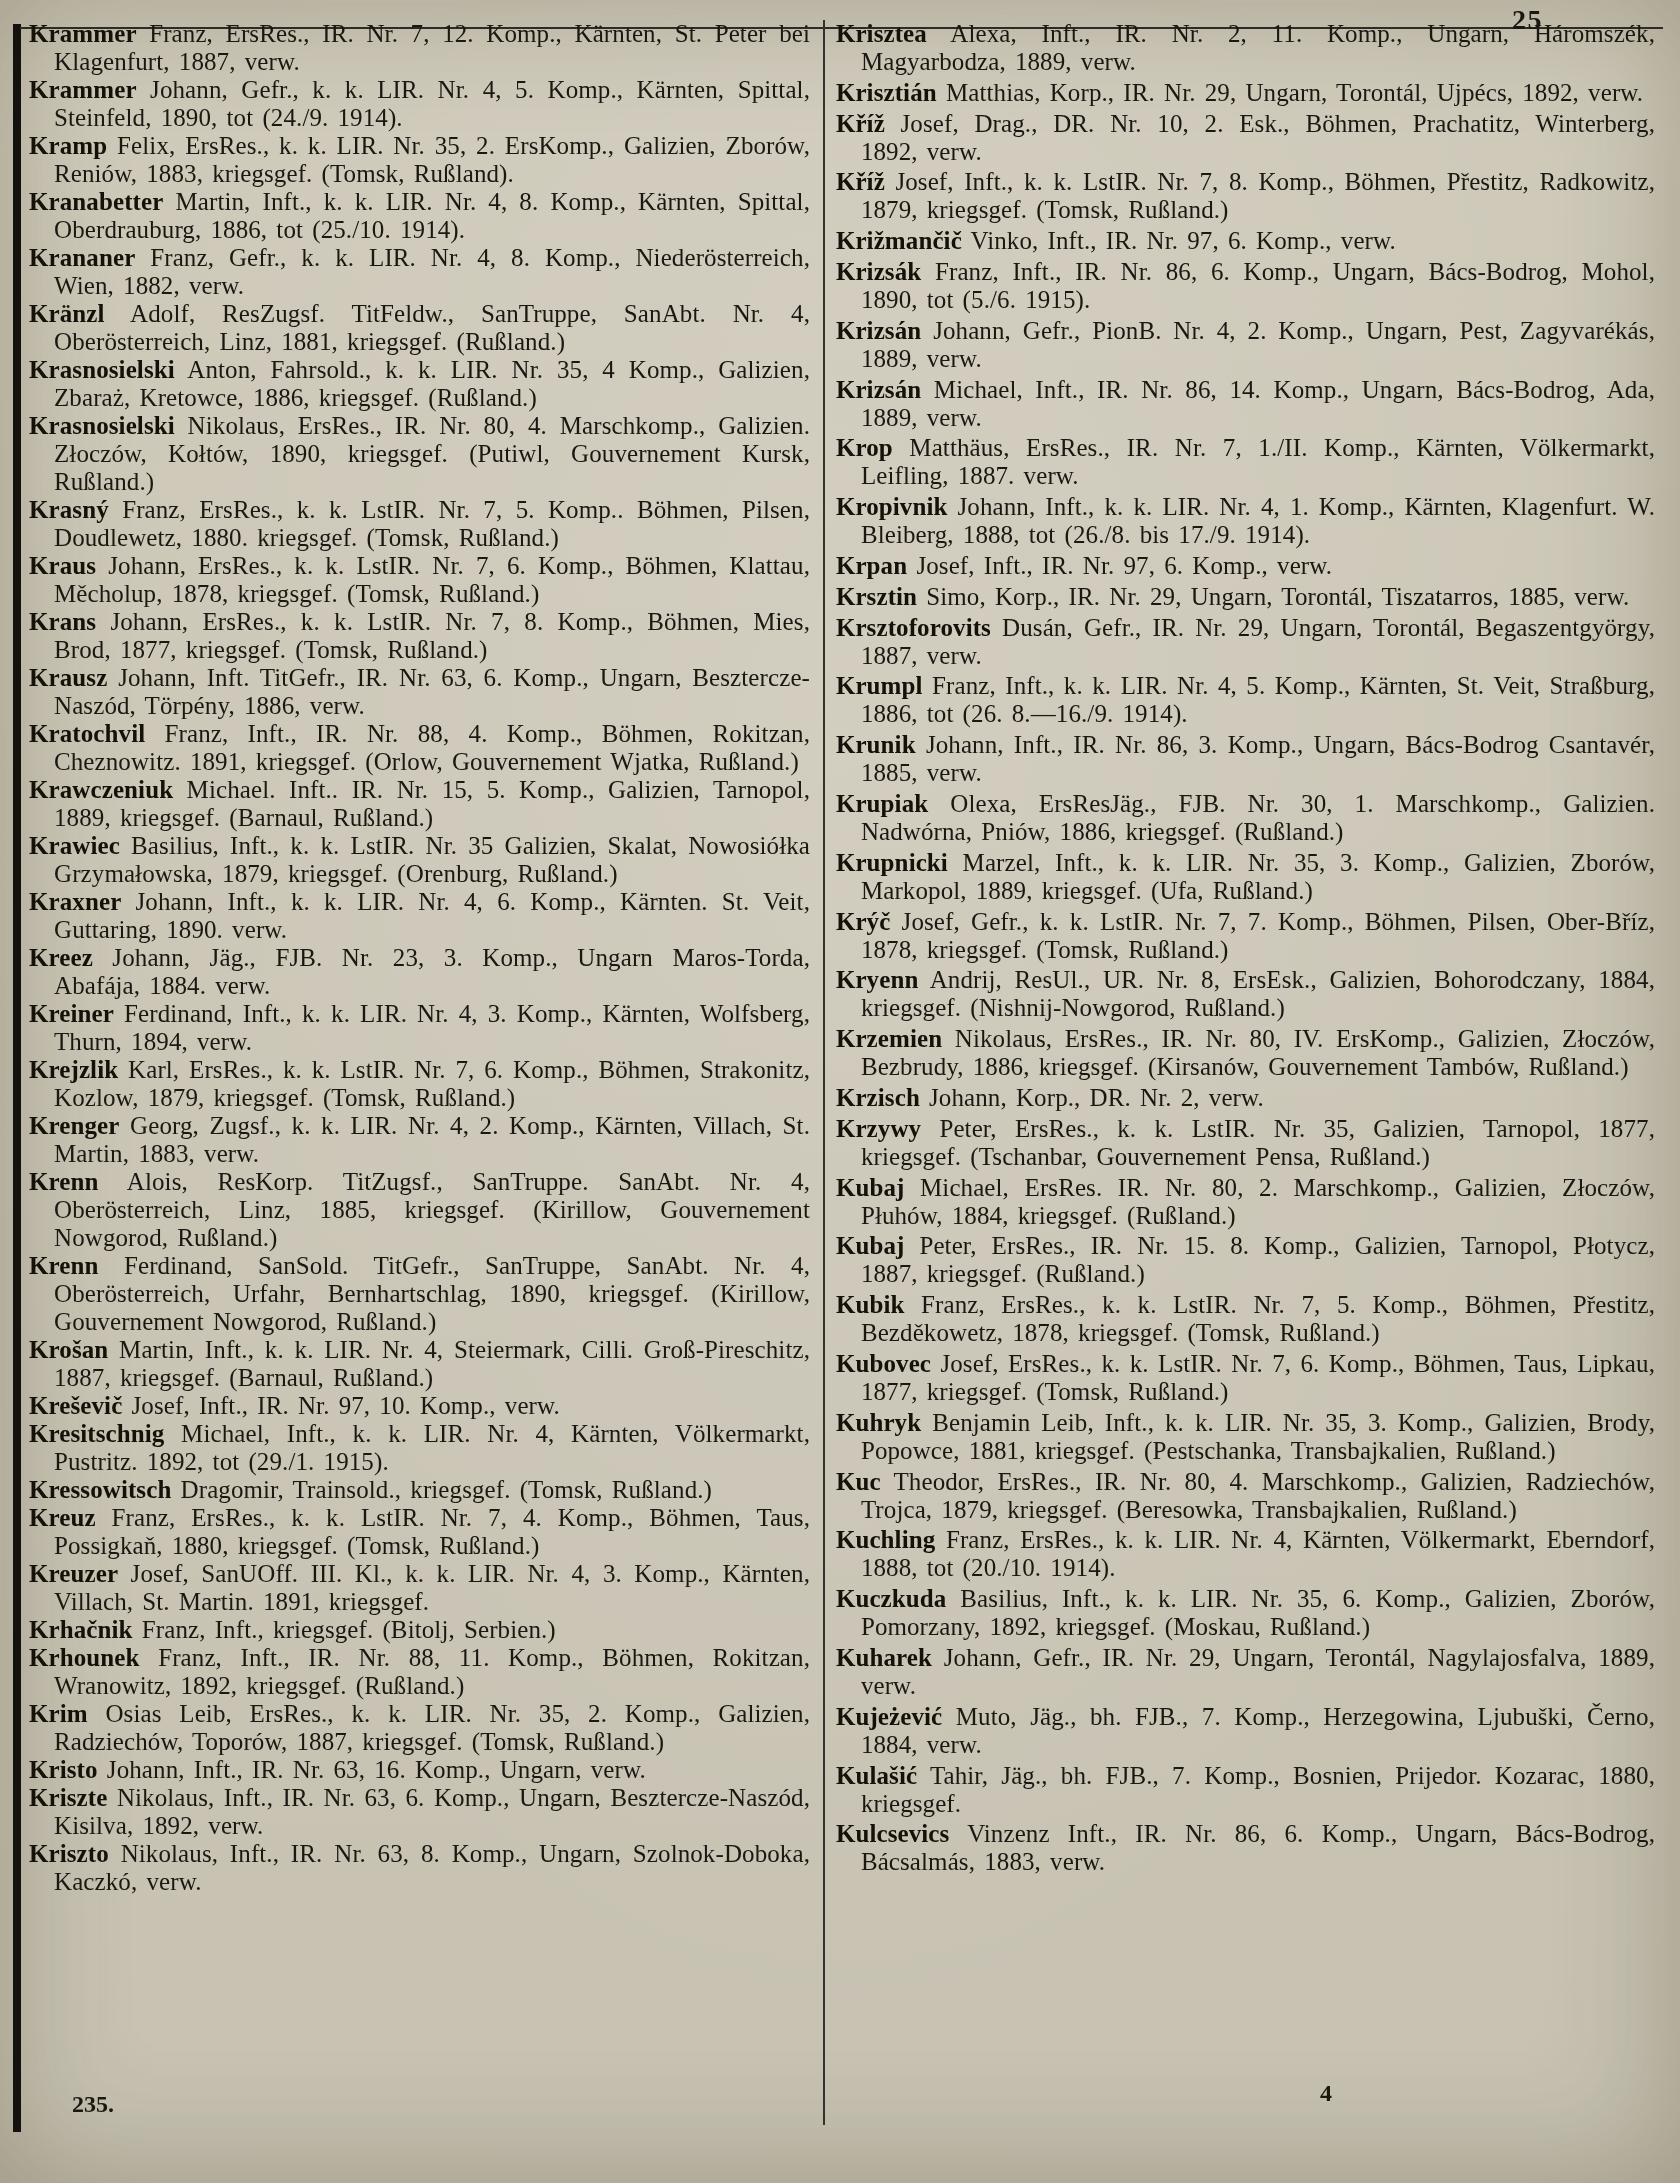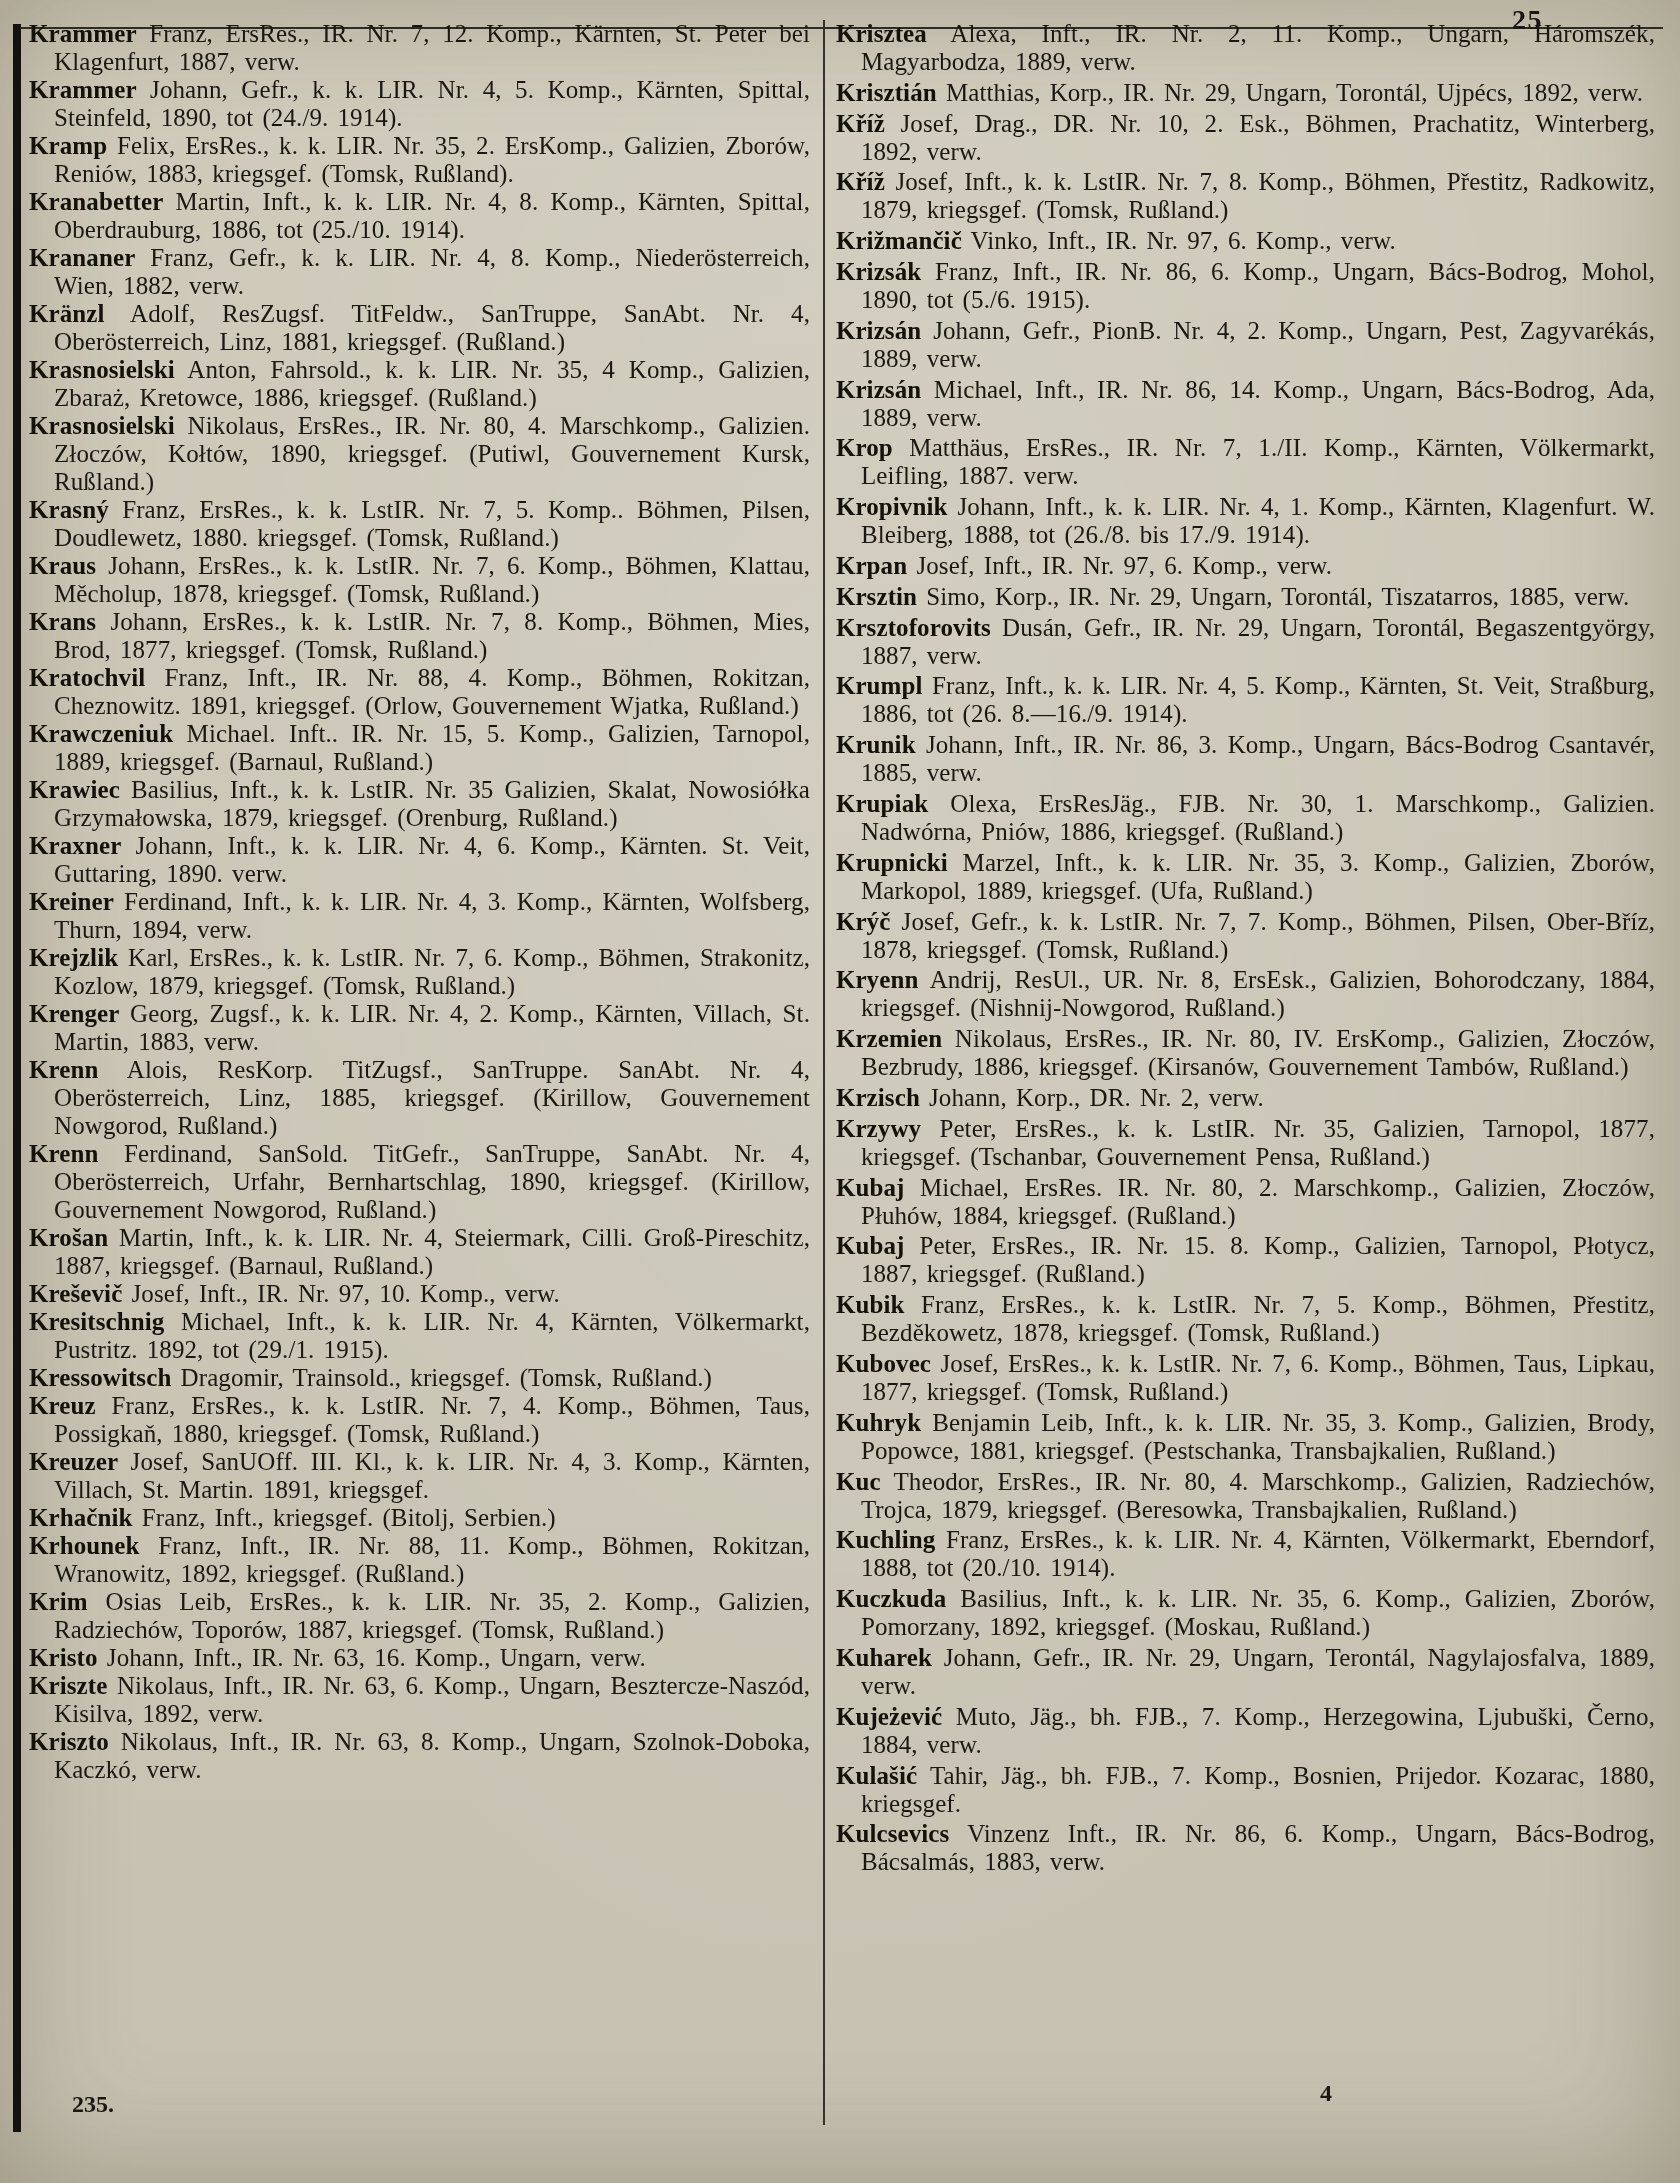--- a/index.html
+++ b/index.html
@@ -68,24 +68,26 @@
         <p class="entry"><span class="surname">Krammer</span> Johann, Gefr., k. k. LIR. Nr. 4, 5. Komp., Kärnten, Spittal, Steinfeld, 1890, tot (24./9. 1914).</p>
         <p class="entry"><span class="surname">Kramp</span> Felix, ErsRes., k. k. LIR. Nr. 35, 2. ErsKomp., Galizien, Zborów, Reniów, 1883, kriegsgef. (Tomsk, Rußland).</p>
         <p class="entry"><span class="surname">Kranabetter</span> Martin, Inft., k. k. LIR. Nr. 4, 8. Komp., Kärnten, Spittal, Oberdrauburg, 1886, tot (25./10. 1914).</p>
         <p class="entry"><span class="surname">Krananer</span> Franz, Gefr., k. k. LIR. Nr. 4, 8. Komp., Niederösterreich, Wien, 1882, verw.</p>
         <p class="entry"><span class="surname">Kränzl</span> Adolf, ResZugsf. TitFeldw., SanTruppe, SanAbt. Nr. 4, Oberösterreich, Linz, 1881, kriegsgef. (Rußland.)</p>
         <p class="entry"><span class="surname">Krasnosielski</span> Anton, Fahrsold., k. k. LIR. Nr. 35, 4 Komp., Galizien, Zbaraż, Kretowce, 1886, kriegsgef. (Rußland.)</p>
         <p class="entry"><span class="surname">Krasnosielski</span> Nikolaus, ErsRes., IR. Nr. 80, 4. Marschkomp., Galizien. Złoczów, Kołtów, 1890, kriegsgef. (Putiwl, Gouvernement Kursk, Rußland.)</p>
         <p class="entry"><span class="surname">Krasný</span> Franz, ErsRes., k. k. LstIR. Nr. 7, 5. Komp.. Böhmen, Pilsen, Doudlewetz, 1880. kriegsgef. (Tomsk, Rußland.)</p>
         <p class="entry"><span class="surname">Kraus</span> Johann, ErsRes., k. k. LstIR. Nr. 7, 6. Komp., Böhmen, Klattau, Měcholup, 1878, kriegsgef. (Tomsk, Rußland.)</p>
         <p class="entry"><span class="surname">Krans</span> Johann, ErsRes., k. k. LstIR. Nr. 7, 8. Komp., Böhmen, Mies, Brod, 1877, kriegsgef. (Tomsk, Rußland.)</p>
+        <p class="entry"><span class="surname">Krausz</span> Johann, Inft. TitGefr., IR. Nr. 63, 6. Komp., Ungarn, Besztercze-Naszód, Törpény, 1886, verw.</p>
         <p class="entry"><span class="surname">Kratochvil</span> Franz, Inft., IR. Nr. 88, 4. Komp., Böhmen, Rokitzan, Cheznowitz. 1891, kriegsgef. (Orlow, Gouvernement Wjatka, Rußland.)</p>
         <p class="entry"><span class="surname">Krawczeniuk</span> Michael. Inft.. IR. Nr. 15, 5. Komp., Galizien, Tarnopol, 1889, kriegsgef. (Barnaul, Rußland.)</p>
         <p class="entry"><span class="surname">Krawiec</span> Basilius, Inft., k. k. LstIR. Nr. 35 Galizien, Skalat, Nowosiółka Grzymałowska, 1879, kriegsgef. (Orenburg, Rußland.)</p>
         <p class="entry"><span class="surname">Kraxner</span> Johann, Inft., k. k. LIR. Nr. 4, 6. Komp., Kärnten. St. Veit, Guttaring, 1890. verw.</p>
+        <p class="entry"><span class="surname">Kreez</span> Johann, Jäg., FJB. Nr. 23, 3. Komp., Ungarn Maros-Torda, Abafája, 1884. verw.</p>
         <p class="entry"><span class="surname">Kreiner</span> Ferdinand, Inft., k. k. LIR. Nr. 4, 3. Komp., Kärnten, Wolfsberg, Thurn, 1894, verw.</p>
         <p class="entry"><span class="surname">Krejzlik</span> Karl, ErsRes., k. k. LstIR. Nr. 7, 6. Komp., Böhmen, Strakonitz, Kozlow, 1879, kriegsgef. (Tomsk, Rußland.)</p>
         <p class="entry"><span class="surname">Krenger</span> Georg, Zugsf., k. k. LIR. Nr. 4, 2. Komp., Kärnten, Villach, St. Martin, 1883, verw.</p>
         <p class="entry"><span class="surname">Krenn</span> Alois, ResKorp. TitZugsf., SanTruppe. SanAbt. Nr. 4, Oberösterreich, Linz, 1885, kriegsgef. (Kirillow, Gouvernement Nowgorod, Rußland.)</p>
         <p class="entry"><span class="surname">Krenn</span> Ferdinand, SanSold. TitGefr., SanTruppe, SanAbt. Nr. 4, Oberösterreich, Urfahr, Bernhartschlag, 1890, kriegsgef. (Kirillow, Gouvernement Nowgorod, Rußland.)</p>
         <p class="entry"><span class="surname">Krošan</span> Martin, Inft., k. k. LIR. Nr. 4, Steiermark, Cilli. Groß-Pireschitz, 1887, kriegsgef. (Barnaul, Rußland.)</p>
         <p class="entry"><span class="surname">Kreševič</span> Josef, Inft., IR. Nr. 97, 10. Komp., verw.</p>
         <p class="entry"><span class="surname">Kresitschnig</span> Michael, Inft., k. k. LIR. Nr. 4, Kärnten, Völkermarkt, Pustritz. 1892, tot (29./1. 1915).</p>
         <p class="entry"><span class="surname">Kressowitsch</span> Dragomir, Trainsold., kriegsgef. (Tomsk, Rußland.)</p>
         <p class="entry"><span class="surname">Kreuz</span> Franz, ErsRes., k. k. LstIR. Nr. 7, 4. Komp., Böhmen, Taus, Possigkaň, 1880, kriegsgef. (Tomsk, Rußland.)</p>

